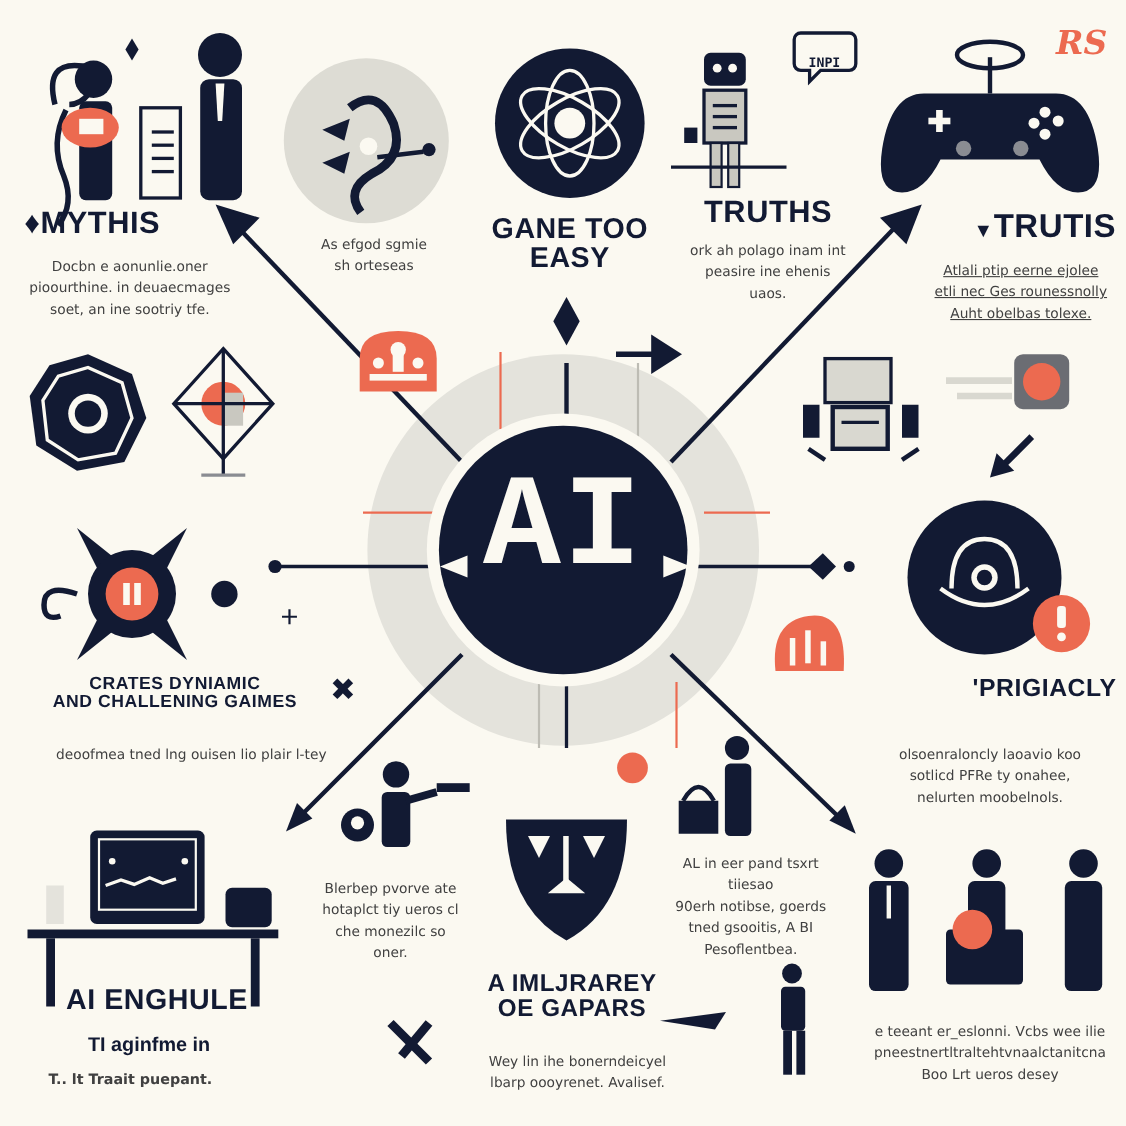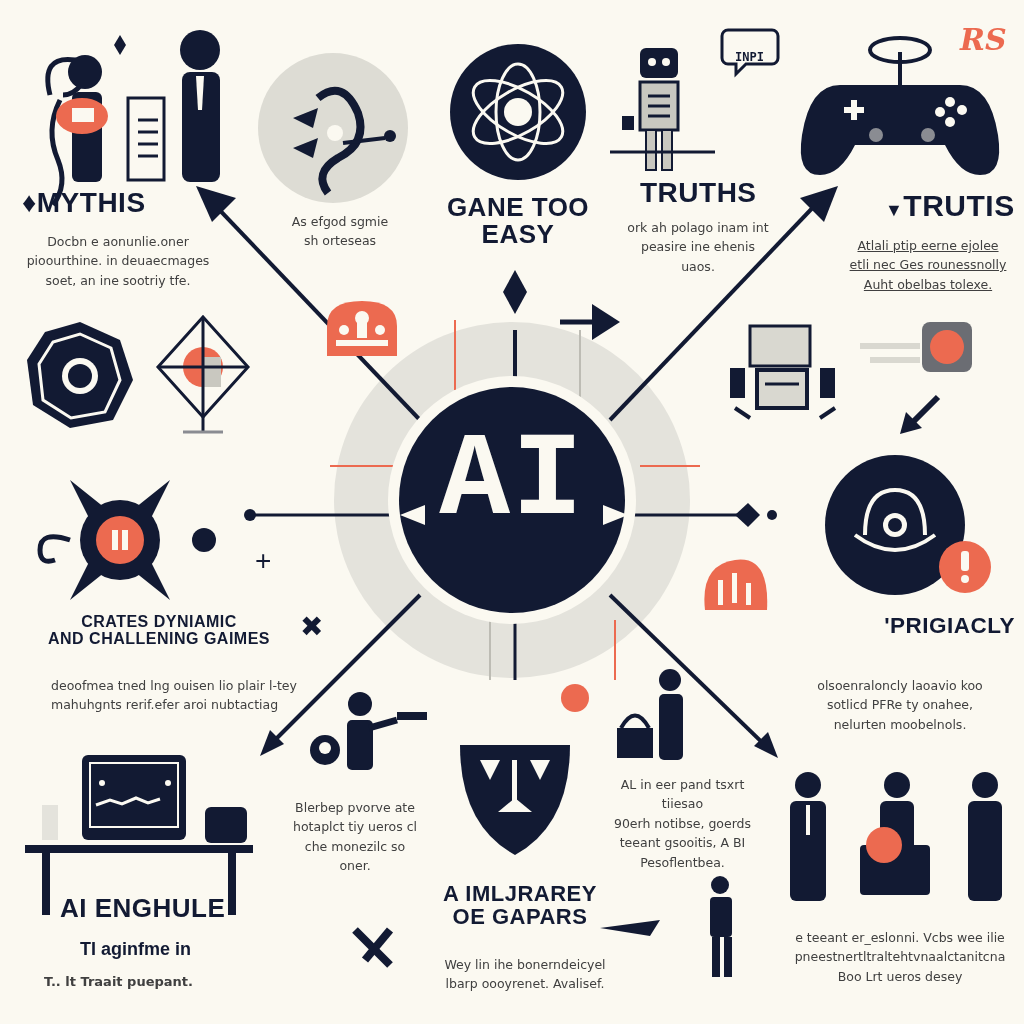--- a/index.html
+++ b/index.html
@@ -237,21 +237,20 @@
   <rect x="32" y="18" width="5" height="30" fill="#fbf9f1"></rect>
   <rect x="46" y="28" width="5" height="22" fill="#fbf9f1"></rect>
 </svg>
 
 <div class="abs title" style="left:14px;top:614px;width:290px;text-align:center;font-size:16px;">
   <div>CRATES DYNIAMIC</div>
   <div>AND CHALLENING GAIMES</div>
 </div>
 <div class="abs body-text" style="left:14px;top:676px;width:262px;text-align:left;margin-left:37px;">
   <div>deoofmea tned lng ouisen lio plair l-tey</div>
-  <div>mahuhgnts rerif.efer aroi nubtactiag</div>
 </div>
 
 <div class="abs title" style="left:785px;top:614px;width:230px;text-align:right;font-size:22.5px;">
   <div>'PRIGIACLY</div>
 </div>
 <div class="abs body-text" style="left:800px;top:676px;width:200px;">
   <div>olsoenraloncly laoavio koo</div>
   <div>sotlicd PFRe ty onahee,</div>
   <div>nelurten moobelnols.</div>
 </div>
@@ -306,21 +305,21 @@
 <svg width="110" height="90" style="left:615px;top:668px;">
   <circle cx="55" cy="12" r="11" fill="#121a33"></circle>
   <rect x="44" y="26" width="24" height="66" rx="5" fill="#121a33"></rect>
   <path d="M2 60 h36 v30 h-36z" fill="#121a33"></path>
   <path d="M6 60 q14 -25 28 0" stroke="#121a33" stroke-width="4" fill="none"></path>
   <circle cx="-40" cy="30" r="14" fill="#ec6a50"></circle>
 </svg>
 <div class="abs body-text" style="left:600px;top:775px;width:165px;">
   <div>AL in eer pand tsxrt tiiesao</div>
   <div>90erh notibse, goerds</div>
-  <div>teeant gsooitis, A BI</div>
+  <div>tned gsooitis, A BI</div>
   <div>Pesoflentbea.</div>
 </div>
 
 <svg width="240" height="140" style="left:780px;top:765px;">
   <circle cx="28" cy="20" r="13" fill="#121a33"></circle>
   <rect x="10" y="36" width="36" height="100" rx="6" fill="#121a33"></rect>
   <polygon points="26,40 30,40 30,70 26,70" fill="#fbf9f1"></polygon>
   <circle cx="117" cy="20" r="13" fill="#121a33"></circle>
   <rect x="100" y="36" width="34" height="80" rx="6" fill="#121a33"></rect>
   <rect x="80" y="80" width="70" height="50" rx="4" fill="#121a33"></rect>

